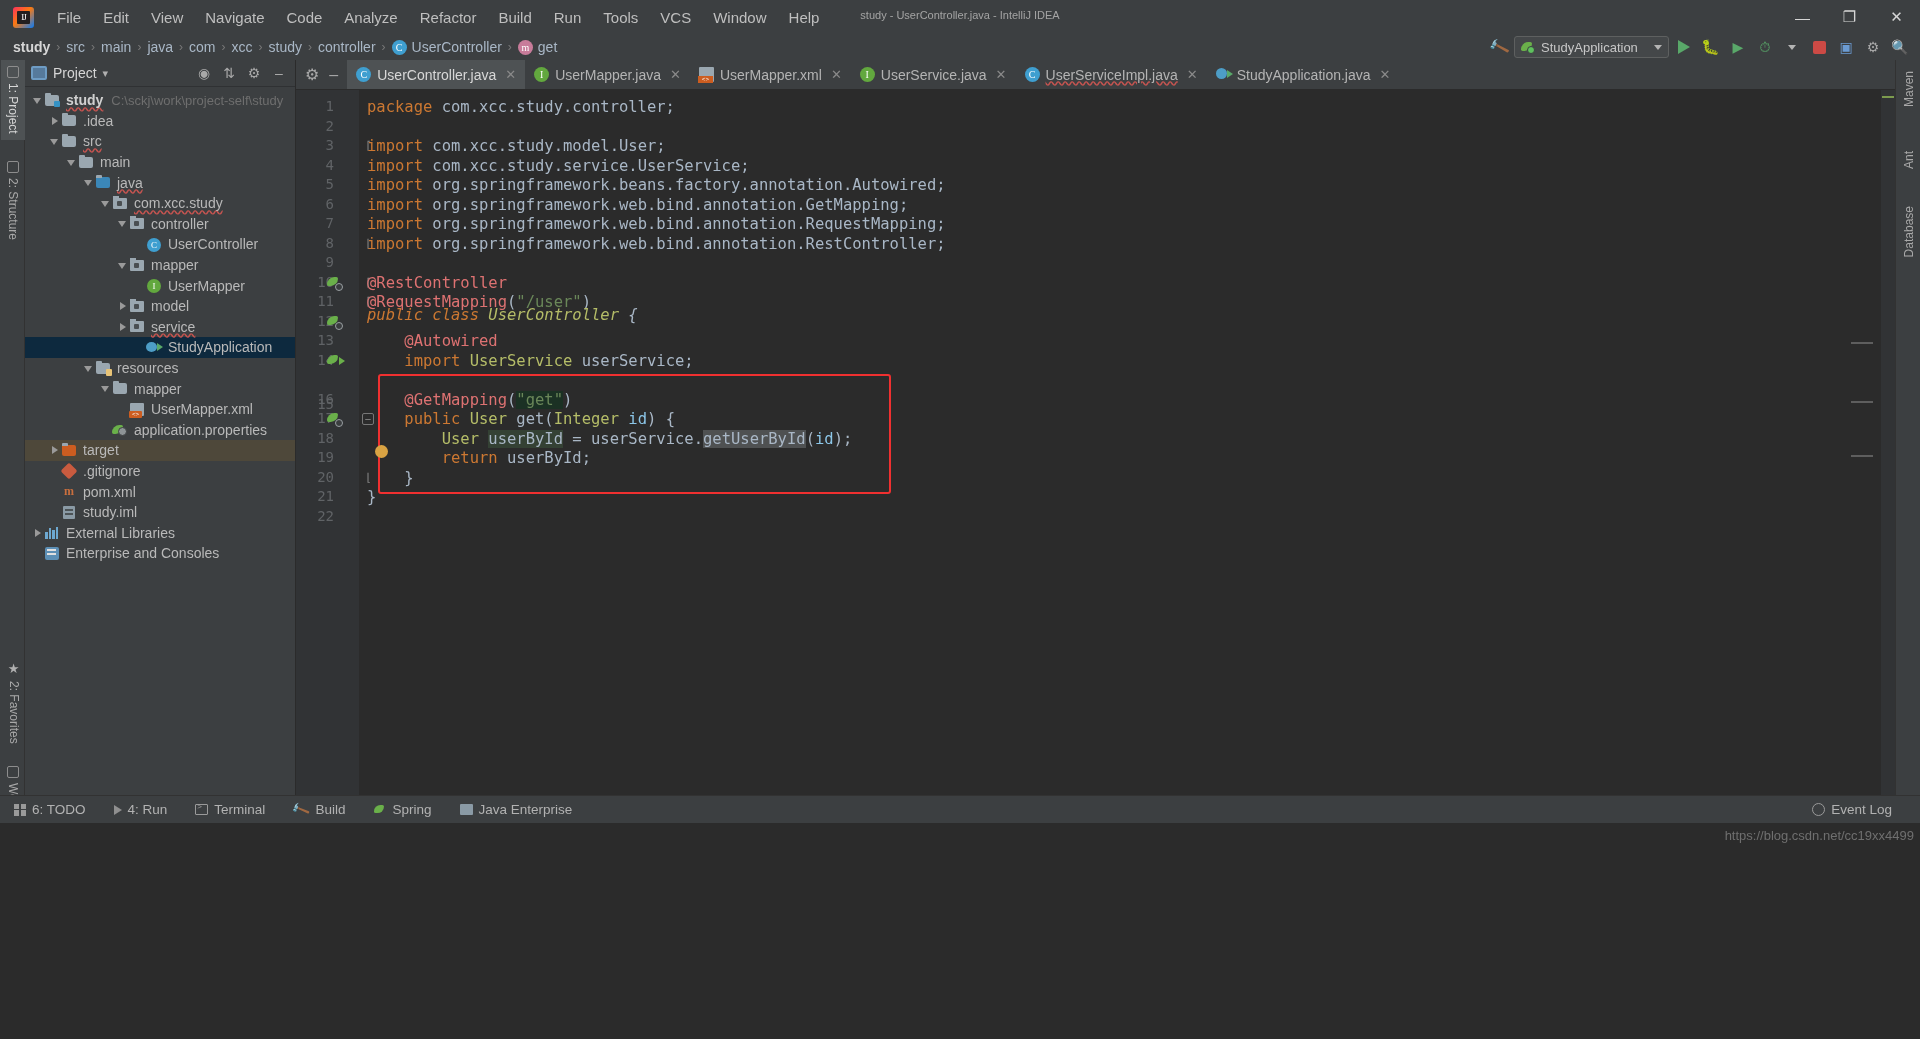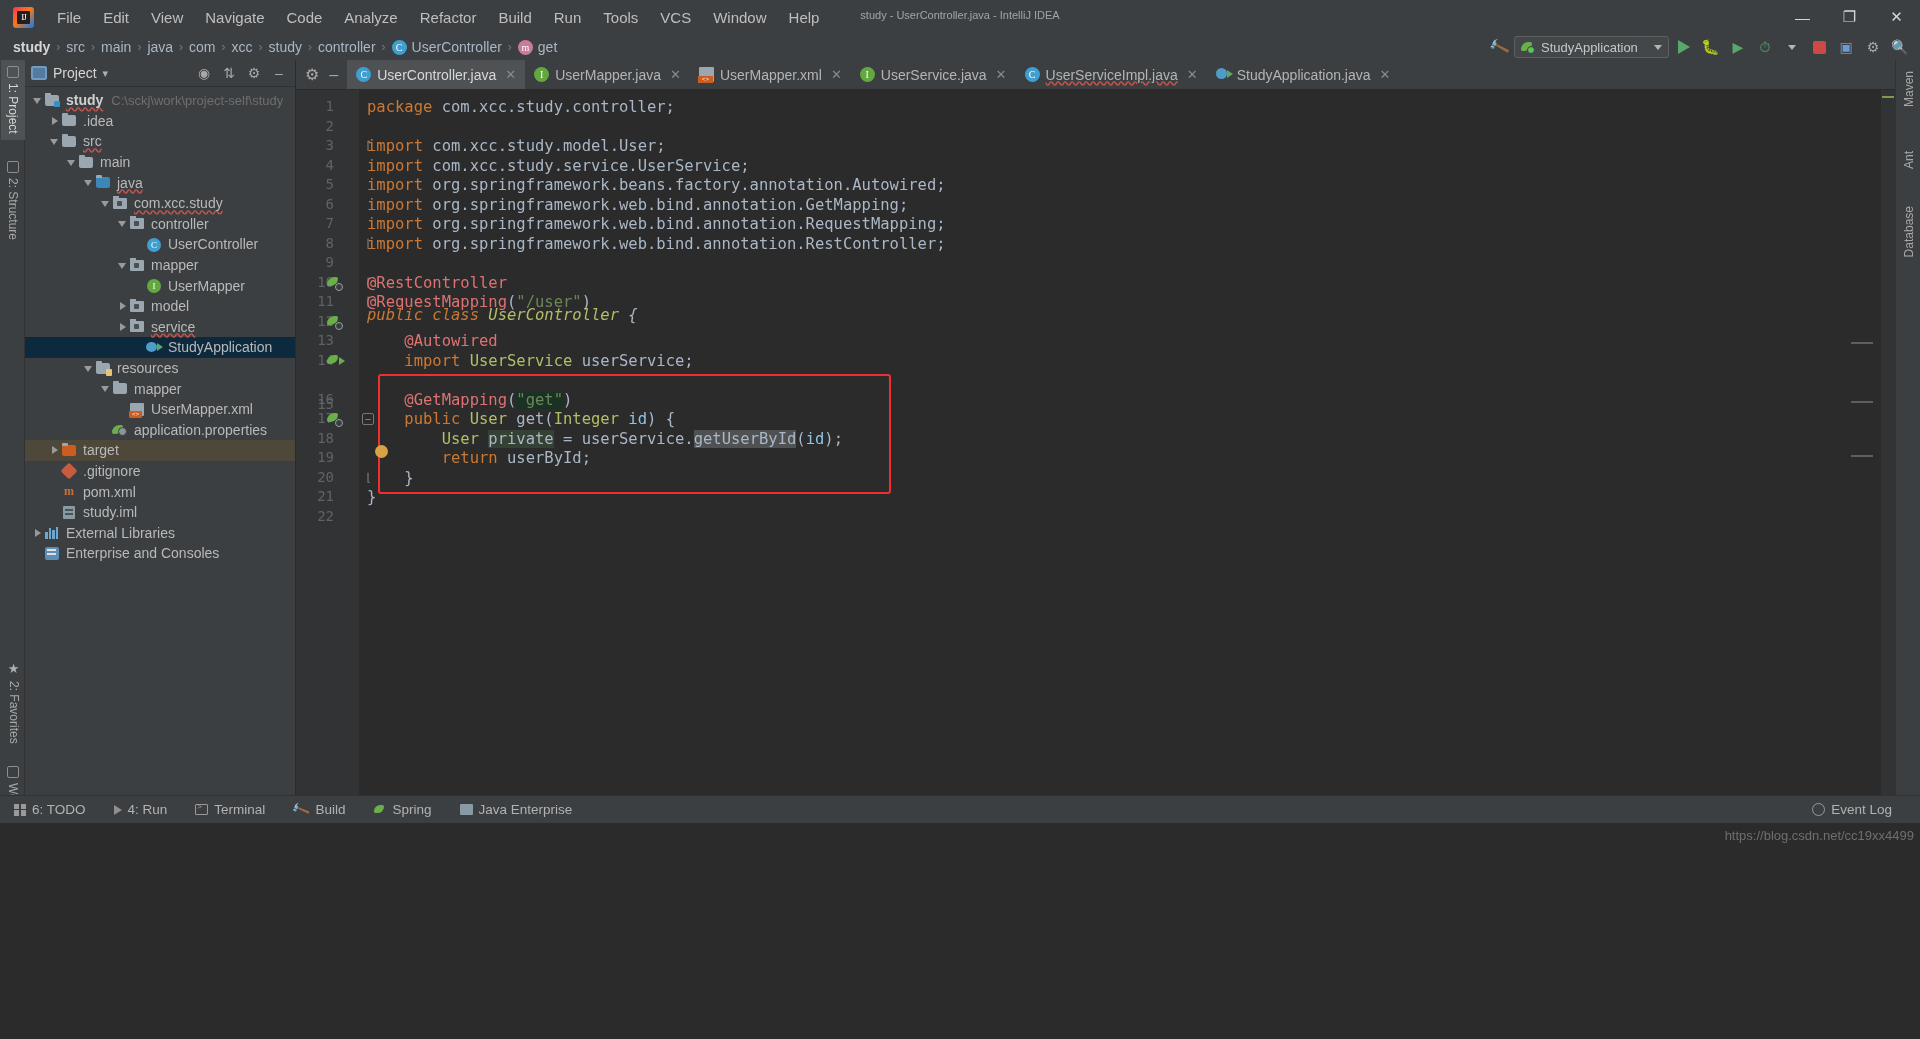--- a/index.html
+++ b/index.html
@@ -846,21 +846,21 @@
           <div class="cl" style="top: 144.5px; position: absolute;"><span class="kw">import </span><span>org.springframework.web.bind.annotation.RestController;</span></div>
           <div class="cl" style="top: 164px; position: absolute;"></div>
           <div class="cl" style="top: 183.5px; position: absolute;"><span class="anno-red">@RestController</span></div>
           <div class="cl" style="top: 203px; position: absolute;"><span class="anno-red">@RequestMapping</span><span>(</span><span class="str">"/user"</span><span>)</span></div>
           <div class="cl" style="top: 216px; position: absolute; font-style: italic;"><span class="kw">public class </span><span class="cls">UserController</span><span> {</span></div>
           <div class="cl" style="top: 242px; position: absolute;"><span class="anno-red">    @Autowired</span></div>
           <div class="cl" style="top: 261.5px; position: absolute;"><span class="kw">    import </span><span class="cls">UserService</span><span> userService;</span></div>
           <div class="cl" style="top: 281px; position: absolute;"></div>
           <div class="cl" style="top: 300.5px; position: absolute;"><span class="anno-red">    @GetMapping</span><span>(</span><span class="str-hl">"get"</span><span>)</span></div>
           <div class="cl" style="top: 320px; position: absolute;"><span class="kw">    public </span><span class="cls">User</span><span> get(</span><span class="cls">Integer</span><span> </span><span class="param">id</span><span>) {</span></div>
-          <div class="cl" style="top: 339.5px; position: absolute;"><span>        </span><span class="cls">User</span><span> </span><span class="var-hl">private</span><span> = userService.</span><span class="meth-hl">getUserById</span><span>(</span><span class="param">id</span><span>);</span></div>
+          <div class="cl" style="top: 339.5px; position: absolute;"><span>        </span><span class="cls">User</span><span> </span><span class="var-hl">userById</span><span> = userService.</span><span class="meth-hl">getUserById</span><span>(</span><span class="param">id</span><span>);</span></div>
           <div class="cl" style="top: 359px; position: absolute;"><span class="kw">        return </span><span>userById;</span></div>
           <div class="cl" style="top: 378.5px; position: absolute;"><span>    }</span></div>
           <div class="cl" style="top: 398px; position: absolute;"><span>}</span></div>
           <div class="cl" style="top: 417.5px; position: absolute;"></div>
         </div>
       <div class="redbox" id="redbox" style="left: 82px; top: 284px; width: 513px; height: 120px; border-color: rgb(240, 48, 48);"></div>
       <div class="marker-strip">
         <div class="mk" style="top:6px;background:#7c9b4e;"></div>
       </div>
       <div class="hint-line" style="top:252px;right:22px;"></div>

